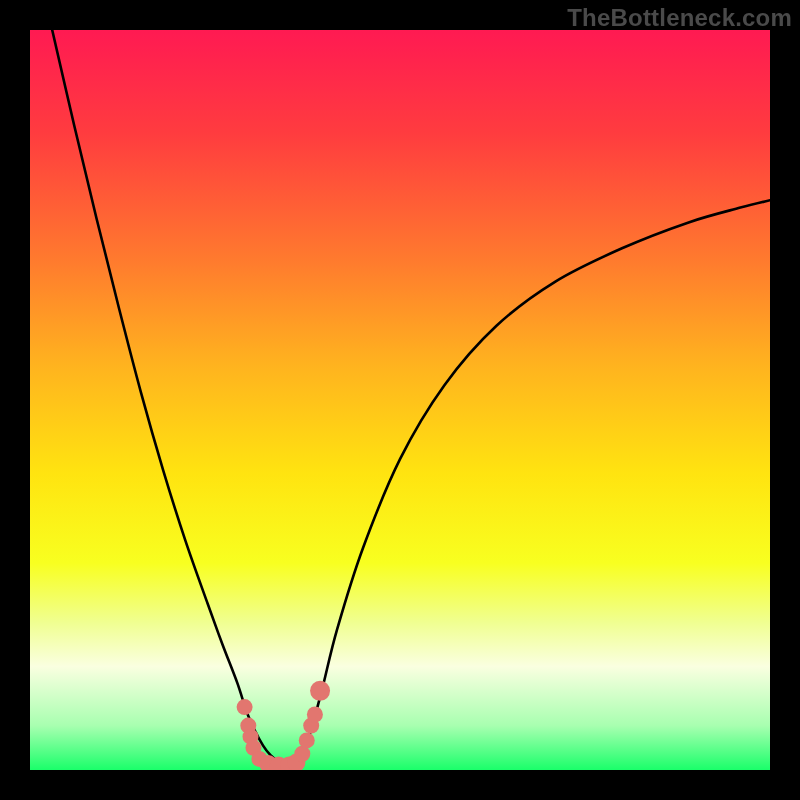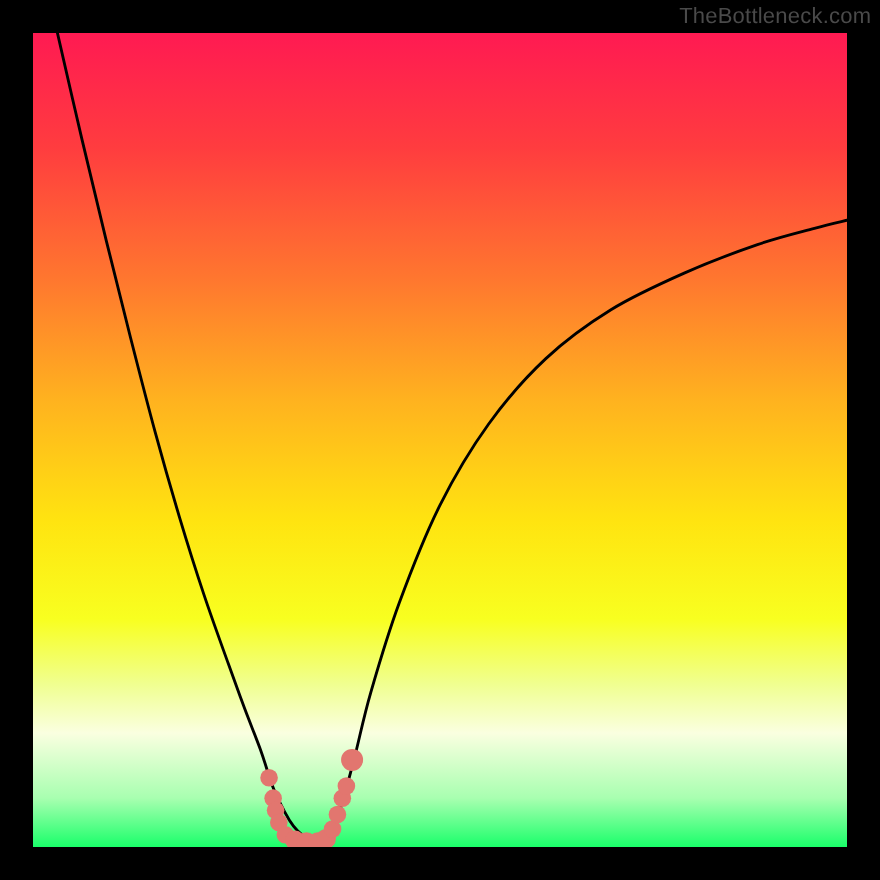--- a/index.html
+++ b/index.html
@@ -22,22 +22,22 @@
     top: 30px;
     width: 740px;
     height: 740px;
     overflow: hidden;
   }
   .watermark {
     position: absolute;
     top: 4px;
     right: 8px;
     color: #4a4a4a;
-    font-size: 20px;
-    font-weight: 400;
+    font-size: 24px;
+    font-weight: 700;
     letter-spacing: 0.2px;
     user-select: none;
   }
   svg { display: block; }
 </style>
 </head>
 <body>
 
 <div class="frame">
   <div class="watermark">TheBottleneck.com</div>

